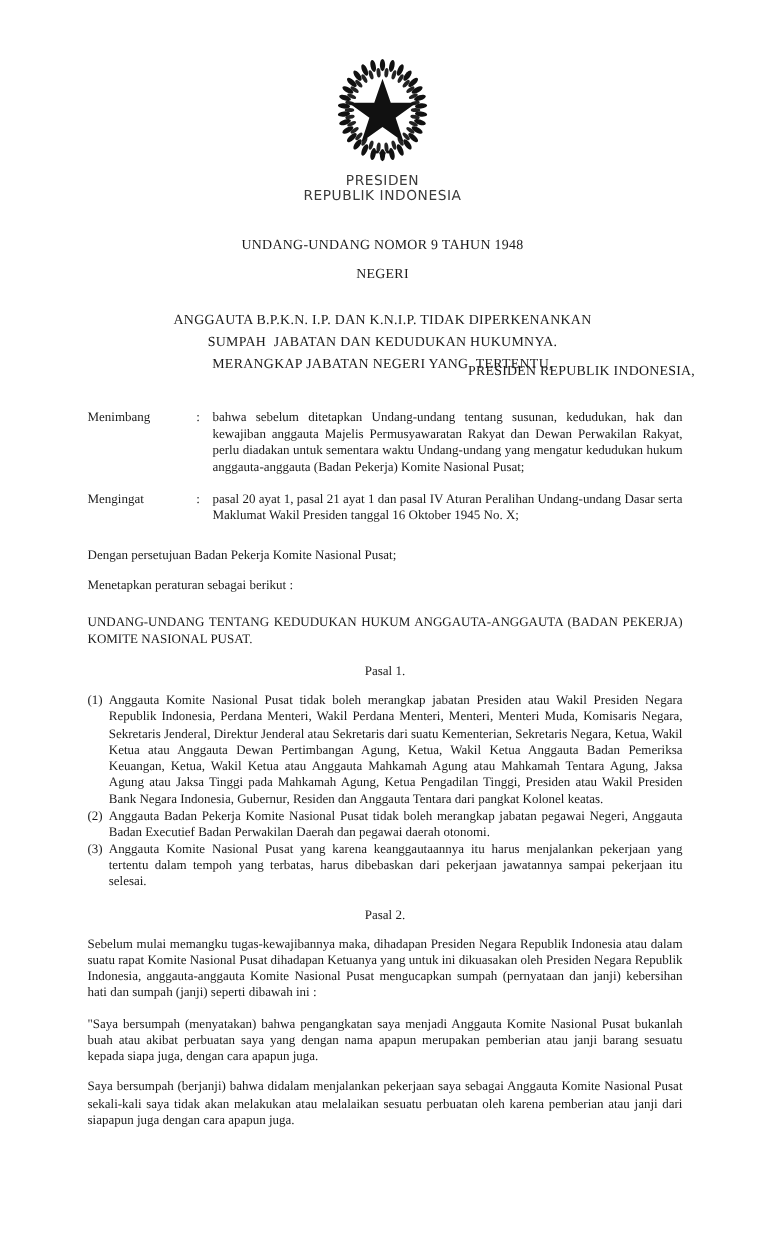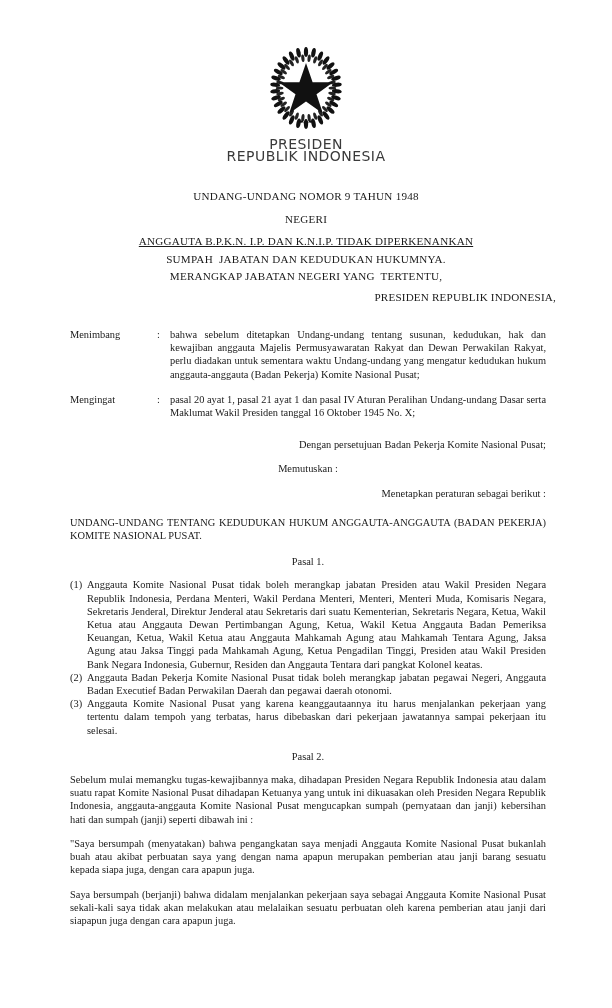--- a/index.html
+++ b/index.html
@@ -36,42 +36,42 @@
     position: relative;
     width: 78px;
     height: 84px;
     margin: 0 auto;
   }
   .emblem svg { display: block; width: 78px; height: 84px; }
 
   .emblem-caption {
     margin-top: 9px;
     font-family: "DejaVu Sans", "Liberation Sans", sans-serif;
-    font-size: 14px;
+    font-size: 11px;
     letter-spacing: 0.45px;
     line-height: 11.5px;
     color: #3a3a3a;
   }
 
   
   .title-block {
     position: absolute;
     left: 56px;
     top: 188px;
     width: 500px;
     text-align: center;
   }
   .t-line {
     font-size: 11.1px;
     line-height: 17.5px;
     letter-spacing: 0.25px;
     white-space: pre;
   }
   .t-gap-1 { margin-top: 5px; }
-  .t-gap-2 { margin-top: 5px; text-decoration: underline; }
+  .t-gap-2 { margin-top: 20px; }
 
   .presiden-ri {
     position: absolute;
     left: 56px;
     top: 291px;
     width: 500px;
     text-align: right;
     font-size: 11.1px;
     letter-spacing: 0.2px;
   }
@@ -104,21 +104,21 @@
     flex: 1 1 auto;
     text-align: justify;
     text-justify: inter-word;
   }
 
   .para {
     text-align: justify;
     text-justify: inter-word;
     margin: 0 0 11px 0;
   }
-  .para.plain { text-align: right; }
+  .para.plain { text-align: left; }
 
   .centered {
     text-align: center;
     margin: 0 0 11px 0;
   }
 
   .heading-pasal {
     text-align: center;
     margin: 13px 0 10px 0;
     font-size: 10.4px;
@@ -399,21 +399,20 @@
     <div class="kv-row">
       <div class="kv-label">Mengingat</div>
       <div class="kv-colon">:</div>
       <div class="kv-value">pasal 20 ayat 1, pasal 21 ayat 1 dan pasal IV Aturan Peralihan Undang-undang Dasar serta Maklumat Wakil Presiden tanggal 16 Oktober 1945 No. X;</div>
     </div>
 
     <div class="spacer-sm"></div>
 
     <p class="para plain">Dengan persetujuan Badan Pekerja Komite Nasional Pusat;</p>
 
-    <div class="centered">Memutuskan :</div>
 
     <p class="para plain">Menetapkan peraturan sebagai berikut :</p>
 
     <p class="law-title">UNDANG-UNDANG TENTANG KEDUDUKAN HUKUM ANGGAUTA-ANGGAUTA (BADAN PEKERJA) KOMITE NASIONAL PUSAT.</p>
 
     <div class="heading-pasal">Pasal 1.</div>
 
     <div class="num-list">
       <div class="num-item">
         <div class="num-marker">(1)</div>

